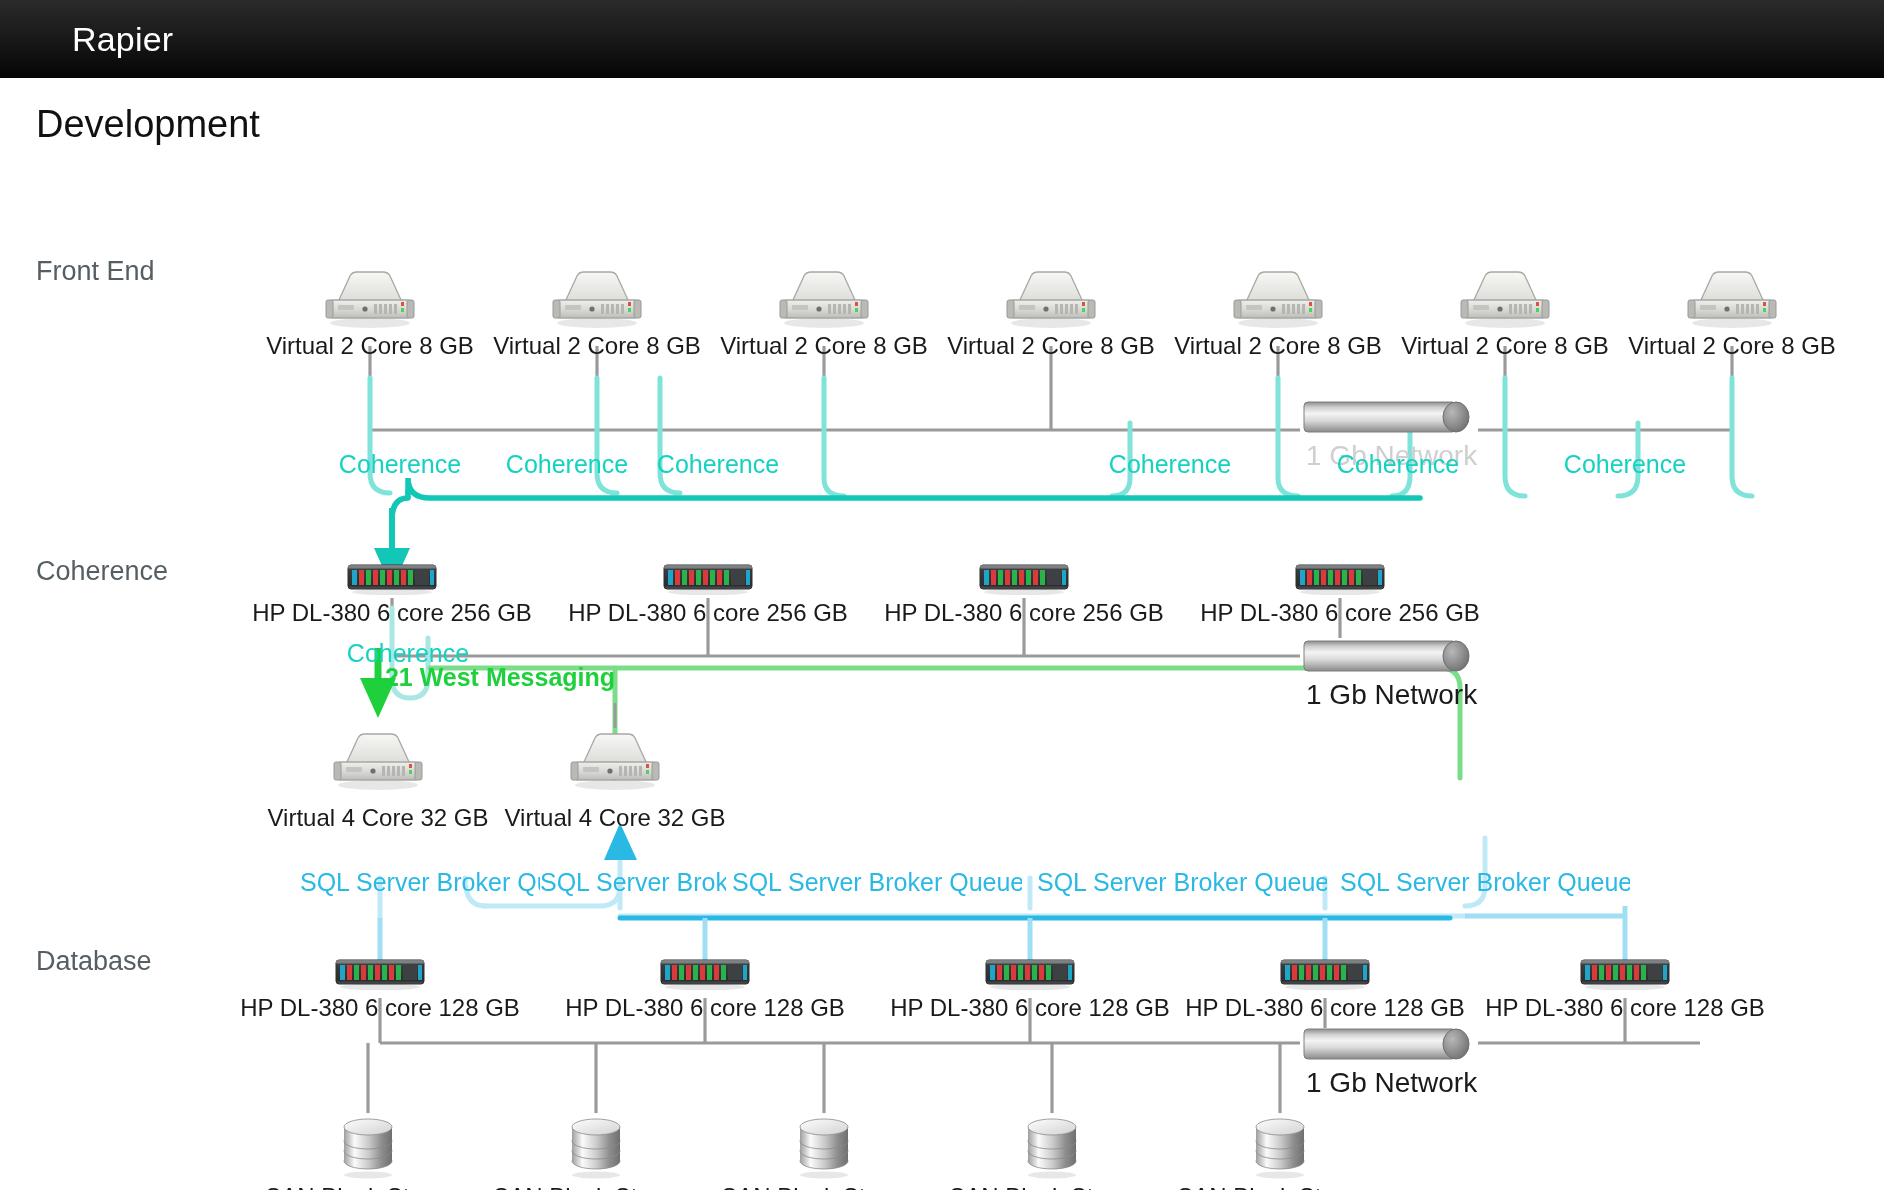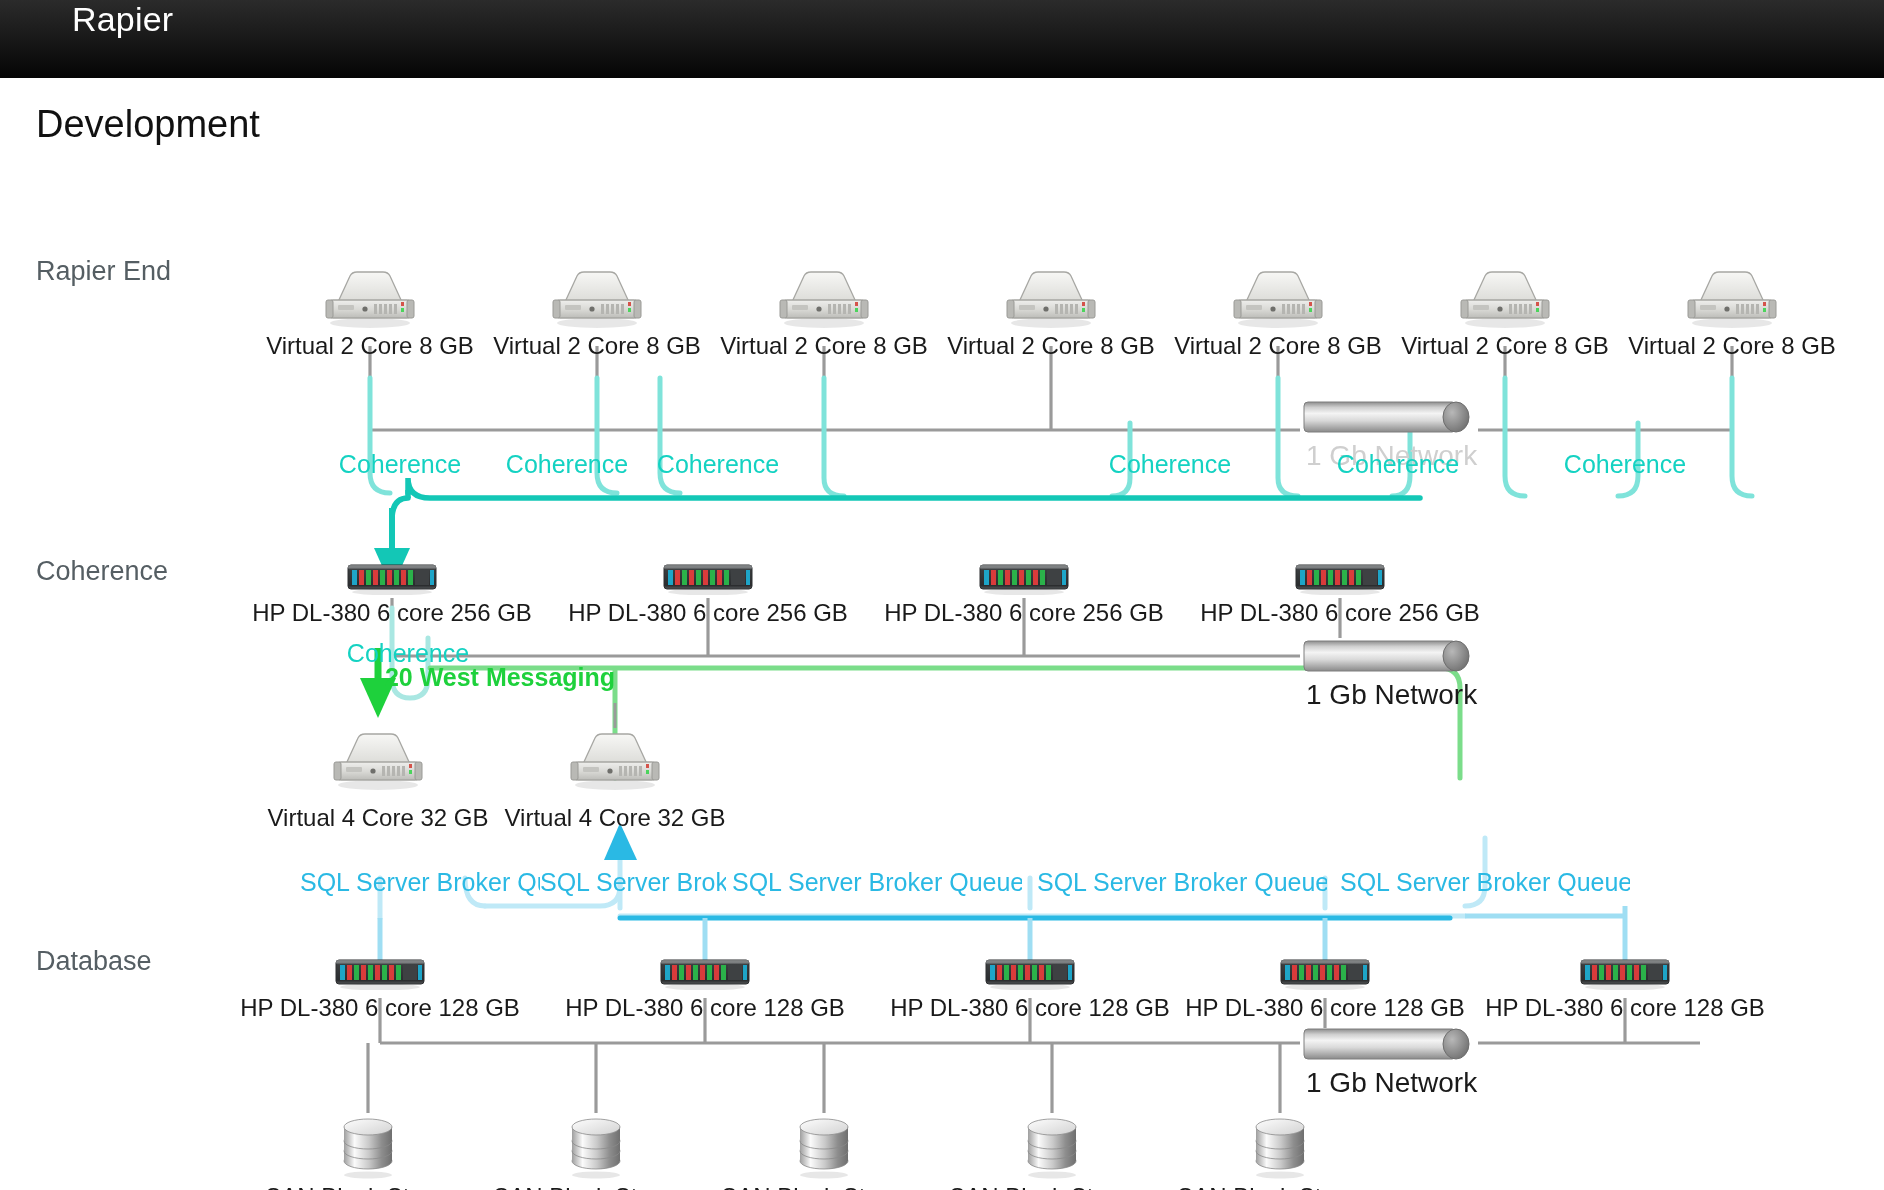--- a/index.html
+++ b/index.html
@@ -7,21 +7,21 @@
     width: 1884px; height: 1190px;
     background: #ffffff;
     font-family: "Liberation Sans", sans-serif;
     overflow: hidden;
   }
 
   
   #topbar {
     position: absolute; left: 0; top: 0; width: 1884px; height: 78px;
     background: linear-gradient(to bottom, #2b2b2b 0%, #1a1a1a 45%, #050505 100%);
-    display: flex; align-items: flex-start;
+    display: flex; align-items: center;
   }
   #brand {
     color: #ffffff; font-size: 34px; font-weight: 400;
     margin-left: 72px; letter-spacing: .2px;
   }
   #appTitle {
     color: #f2f2f2; font-size: 29px; font-weight: 400;
     margin-left: 46px; letter-spacing: .2px;
   }
 
@@ -225,21 +225,21 @@
         <line x1="1625" y1="920" x2="1625" y2="965"></line>
 
         <line x1="368" y1="965" x2="368" y2="1035"></line>
         <line x1="596" y1="965" x2="596" y2="1035"></line>
         <line x1="824" y1="965" x2="824" y2="1035"></line>
         <line x1="1052" y1="965" x2="1052" y2="1035"></line>
         <line x1="1280" y1="965" x2="1280" y2="1035"></line>
       </g>
     </svg>
 
-    <div class="tier-label" style="left:36px; top:178px;">Rapier End</div>
+    <div class="tier-label" style="left:36px; top:178px;">Front End</div>
     <div class="tier-label" style="left:36px; top:478px;">Coherence</div>
     <div class="tier-label" style="left:36px; top:868px;">Database</div>
 
     <div class="node" style="left:322px; top:188px;">
       <svg class="svr" viewBox="0 0 96 62">
         <ellipse cx="48" cy="57" rx="40" ry="5" fill="#00000018"></ellipse>
         <path d="M16 36 L28 10 Q30 6 35 6 L61 6 Q66 6 68 10 L80 36 Z" fill="url(#svrTop)" stroke="#a7a7a3" stroke-width="1.3"></path>
         <rect x="8" y="34" width="80" height="18" rx="3" fill="url(#svrFront)" stroke="#a7a7a3" stroke-width="1.3"></rect>
         <rect x="4" y="34" width="7" height="18" rx="2" fill="#b9b9b5" stroke="#9a9a96" stroke-width="1"></rect>
         <rect x="85" y="34" width="7" height="18" rx="2" fill="#b9b9b5" stroke="#9a9a96" stroke-width="1"></rect>
@@ -495,21 +495,21 @@
 
     <div class="bus" style="left:1300px; top:557px;">
       <svg width="178" height="42" viewBox="0 0 178 42">
         <rect x="4" y="6" width="152" height="30" rx="4" fill="url(#busGrad)" stroke="#7e7e7e" stroke-width="1"></rect>
         <ellipse cx="156" cy="21" rx="13" ry="15" fill="url(#capGrad)" stroke="#6d6d6d" stroke-width="1"></ellipse>
       </svg>
       <div class="bus-cap">1 Gb Network</div>
     </div>
 
     <div class="link-label lbl-coh" style="left:408px; top:561px;">Coherence</div>
-    <div class="link-label lbl-29w" style="left:500px; top:585px; font-weight:600;">20 West Messaging</div>
+    <div class="link-label lbl-29w" style="left:500px; top:585px; font-weight:600;">21 West Messaging</div>
 
     <div class="node" style="left:330px; top:650px;">
       <svg class="svr" viewBox="0 0 96 62">
         <ellipse cx="48" cy="57" rx="40" ry="5" fill="#00000018"></ellipse>
         <path d="M16 36 L28 10 Q30 6 35 6 L61 6 Q66 6 68 10 L80 36 Z" fill="url(#svrTop)" stroke="#a7a7a3" stroke-width="1.3"></path>
         <rect x="8" y="34" width="80" height="18" rx="3" fill="url(#svrFront)" stroke="#a7a7a3" stroke-width="1.3"></rect>
         <rect x="4" y="34" width="7" height="18" rx="2" fill="#b9b9b5" stroke="#9a9a96" stroke-width="1"></rect>
         <rect x="85" y="34" width="7" height="18" rx="2" fill="#b9b9b5" stroke="#9a9a96" stroke-width="1"></rect>
         <rect x="16" y="39" width="16" height="5" rx="1" fill="#c4c4c0"></rect>
         <circle cx="43" cy="43" r="2.6" fill="#6f6f6b"></circle>

